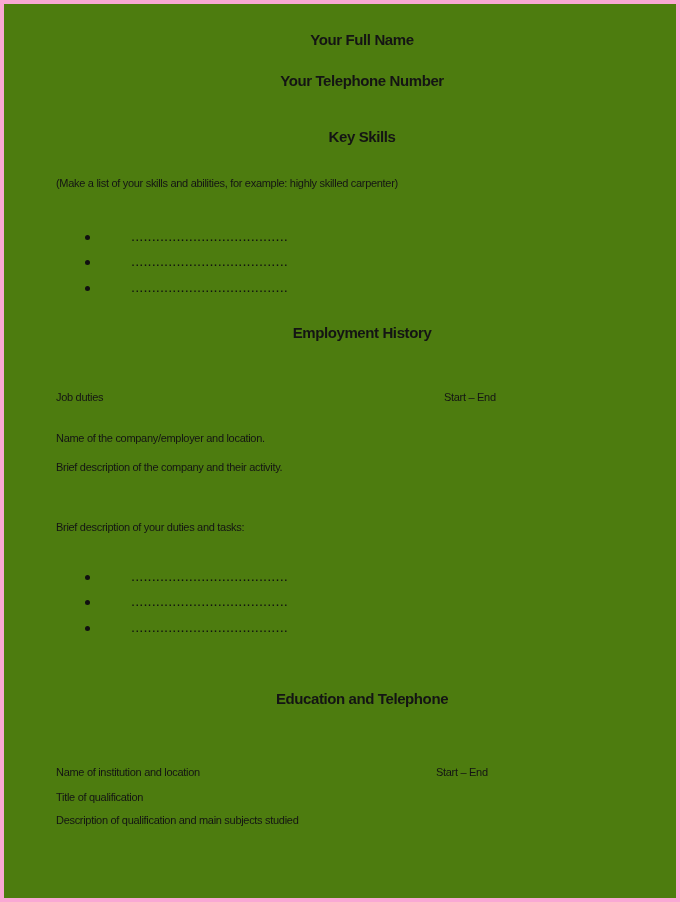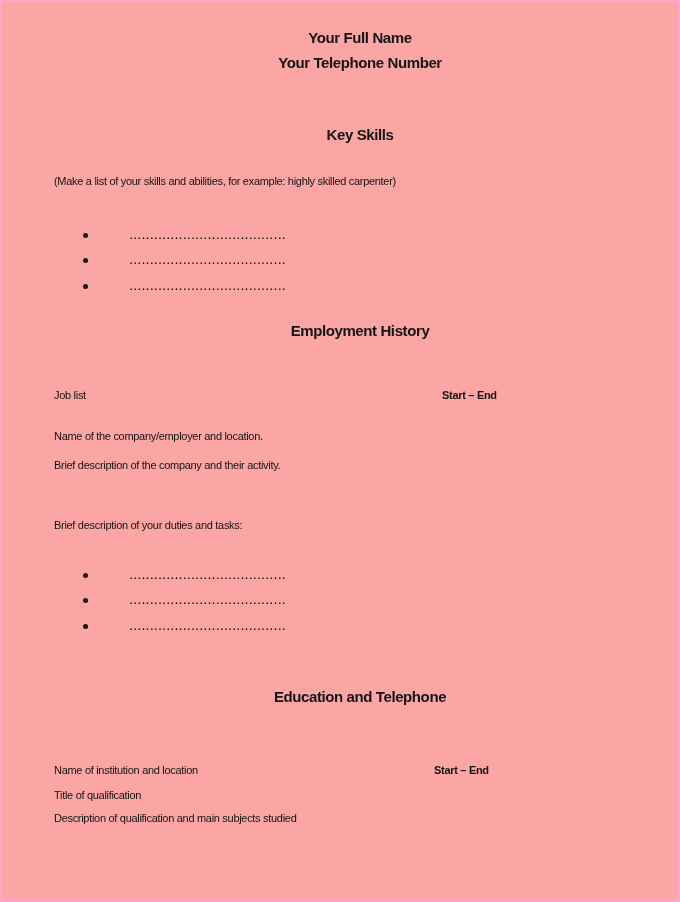--- a/index.html
+++ b/index.html
@@ -5,22 +5,22 @@
   html, body {
     margin: 0;
     padding: 0;
     background: #ffffff;
   }
   .page {
     position: relative;
     width: 680px;
     height: 902px;
     box-sizing: border-box;
-    background: #fca5a5;
-    border: 2px solid #f9a8d4;
+    background: #4d7c0f;
+    border: 4px solid #f9a8d4;
     font-family: "Liberation Sans", "DejaVu Sans", sans-serif;
     color: #141414;
     overflow: hidden;
   }
   .line {
     position: absolute;
     left: 52px;
     width: 612px;
     font-size: 11px;
     line-height: 18px;
@@ -29,21 +29,20 @@
   }
   .heading {
     font-weight: bold;
     font-size: 15px;
     letter-spacing: -0.4px;
     text-align: center;
   }
   .right-col {
     position: absolute;
     top: 0;
-    font-weight: bold;
   }
   .right-col.emp { left: 388px; }
   .right-col.edu { left: 380px; }
   .bullet-row {
     position: absolute;
     left: 80px;
     width: 400px;
     height: 18px;
     font-size: 14.5px;
     line-height: 18px;
@@ -65,42 +64,42 @@
     color: #111111;
     white-space: nowrap;
   }
 </style>
 </head>
 <body>
 
 <div class="page">
 
   <div class="line heading" style="top:27px">Your Full Name</div>
-  <div class="line heading" style="top:52px">Your Telephone Number</div>
+  <div class="line heading" style="top:68px">Your Telephone Number</div>
 
   <div class="line heading" style="top:124px">Key Skills</div>
   <div class="line" style="top:170px">(Make a list of your skills and abilities, for example: highly skilled carpenter)</div>
 
   <div class="bullet-row" style="top:223px">
     <span class="bullet-glyph"></span>
     <span class="bullet-dots">......................................</span>
   </div>
   <div class="bullet-row" style="top:248px">
     <span class="bullet-glyph"></span>
     <span class="bullet-dots">......................................</span>
   </div>
   <div class="bullet-row" style="top:274px">
     <span class="bullet-glyph"></span>
     <span class="bullet-dots">......................................</span>
   </div>
 
   <div class="line heading" style="top:320px">Employment History</div>
 
   <div class="line" style="top:384px">
-    <span>Job list</span>
+    <span>Job duties</span>
     <span class="right-col emp">Start – End</span>
   </div>
 
   <div class="line" style="top:425px">Name of the company/employer and location.</div>
   <div class="line" style="top:454px">Brief description of the company and their activity.</div>
   <div class="line" style="top:514px">Brief description of your duties and tasks:</div>
 
   <div class="bullet-row" style="top:563px">
     <span class="bullet-glyph"></span>
     <span class="bullet-dots">......................................</span>

